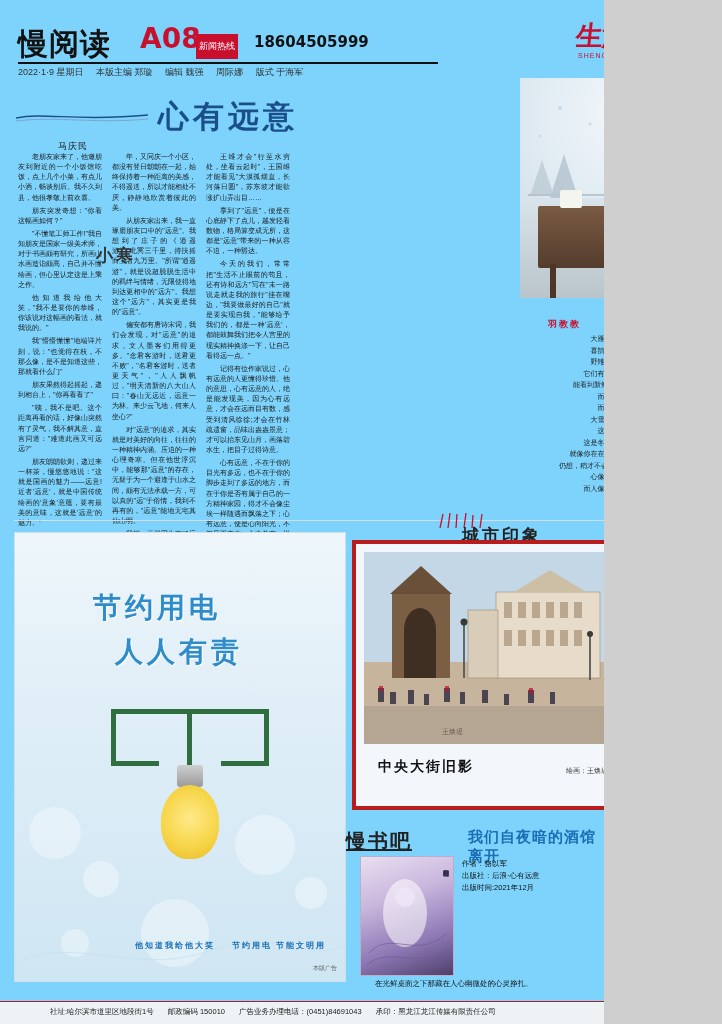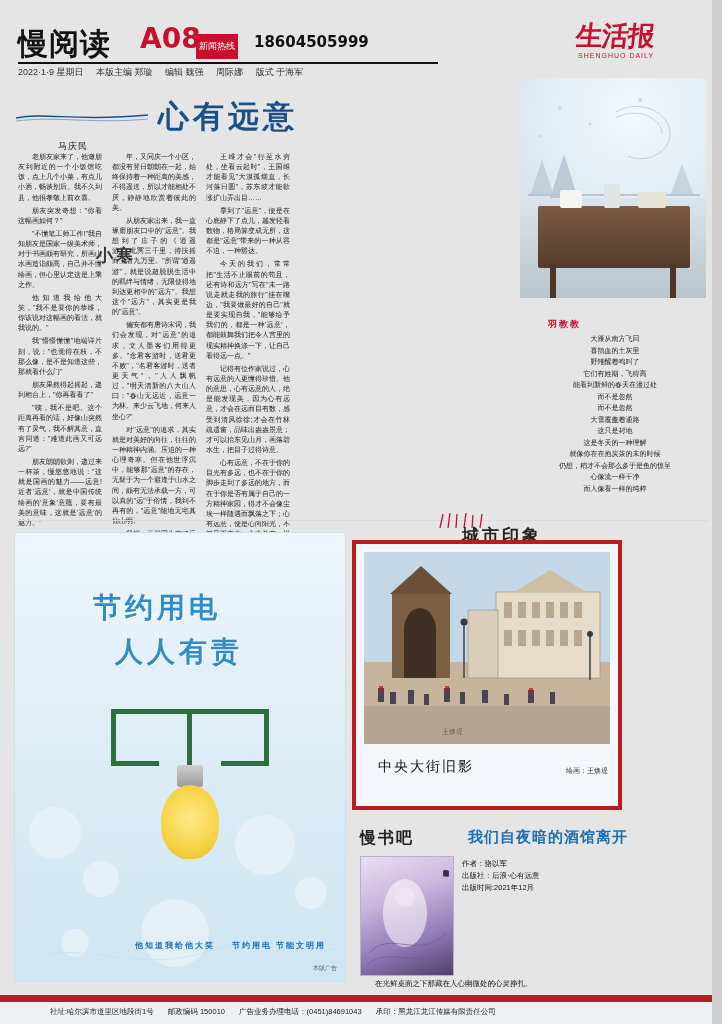--- a/index.html
+++ b/index.html
@@ -1,18 +1,18 @@
 <!DOCTYPE html>
 <html><head>
 <meta charset="utf-8">
 <style>
   html,body{margin:0;padding:0;background:#cfcfcf;}
   body{font-family:"Liberation Sans","DejaVu Sans",sans-serif;}
   #page{
-    position:relative;width:712px;height:1024px;background:#e5e5e5;
+    position:relative;width:604px;height:1024px;background:#7dd3fc;
     overflow:hidden;
   }
   
   .masthead{position:absolute;left:0;top:0;width:722px;height:78px;}
   .mast-title{
     position:absolute;left:18px;top:24px;font-size:30px;font-weight:bold;
     color:#111;letter-spacing:1px;font-family:"DejaVu Sans",sans-serif;
   }
   .mast-page{
     position:absolute;left:140px;top:22px;font-size:28px;font-weight:bold;
@@ -134,28 +134,28 @@
   .ci-frame{
     position:absolute;left:352px;top:540px;width:262px;height:262px;
     background:#f3f7fb;border:4px solid #b91c1c;padding:0;
   }
   .ci-img{
     position:absolute;left:8px;top:8px;width:246px;height:192px;
     background:linear-gradient(180deg,#cfe2ee 0%,#b7d0e2 22%,#d9cfc0 45%,#cdb89f 72%,#9fa8ad 100%);
     overflow:hidden;
   }
   .ci-cap{
-    position:absolute;left:22px;top:214px;font-size:14px;font-weight:normal;color:#111;
+    position:absolute;left:22px;top:214px;font-size:14px;font-weight:bold;color:#111;
     font-family:"DejaVu Serif",serif;letter-spacing:2px;
   }
   .ci-credit{position:absolute;right:10px;top:222px;font-size:7px;color:#333;}
   
   .bs-tag{
-    position:absolute;left:360px;top:828px;font-size:16px;font-weight:bold;color:#222;
-    font-family:"DejaVu Serif",serif;letter-spacing:2px;
+    position:absolute;left:346px;top:828px;font-size:20px;font-weight:bold;color:#222;
+    font-family:"DejaVu Serif",serif;letter-spacing:2px;text-decoration:underline;
   }
   .bs-title{
     position:absolute;left:468px;top:828px;font-size:15px;font-weight:bold;color:#1a6fb5;
     font-family:"DejaVu Serif",serif;letter-spacing:1px;
   }
   .bs-cover{
     position:absolute;left:360px;top:856px;width:92px;height:118px;
     background:linear-gradient(160deg,#e9dff0 0%,#c9b6dd 35%,#8f79b6 70%,#4d3f6b 100%);
     border:1px solid #b9aecb;overflow:hidden;
   }
@@ -171,21 +171,21 @@
     color:#111;text-align:justify;
   }
   .bs-body-right p{margin:0 0 3px 0;text-indent:15px;}
   .bs-body-full{
     position:absolute;left:360px;top:978px;width:350px;font-size:7.5px;line-height:1.6;
     color:#111;text-align:justify;
   }
   
   .footer{
     position:absolute;left:0;bottom:0;width:722px;height:22px;
-    background:#eef2f4;border-top:7px solid #b91c1c;
+    background:#eef2f4;border-top:1px solid #b91c1c;
   }
   .footer-txt{
     position:absolute;left:50px;top:5px;font-size:7.5px;color:#222;white-space:nowrap;
   }
   .footer-txt span{margin-right:12px;}
   .divider{position:absolute;left:14px;top:520px;width:694px;height:1px;background:#d5dde2;}
 </style>
 </head>
 <body>
 

